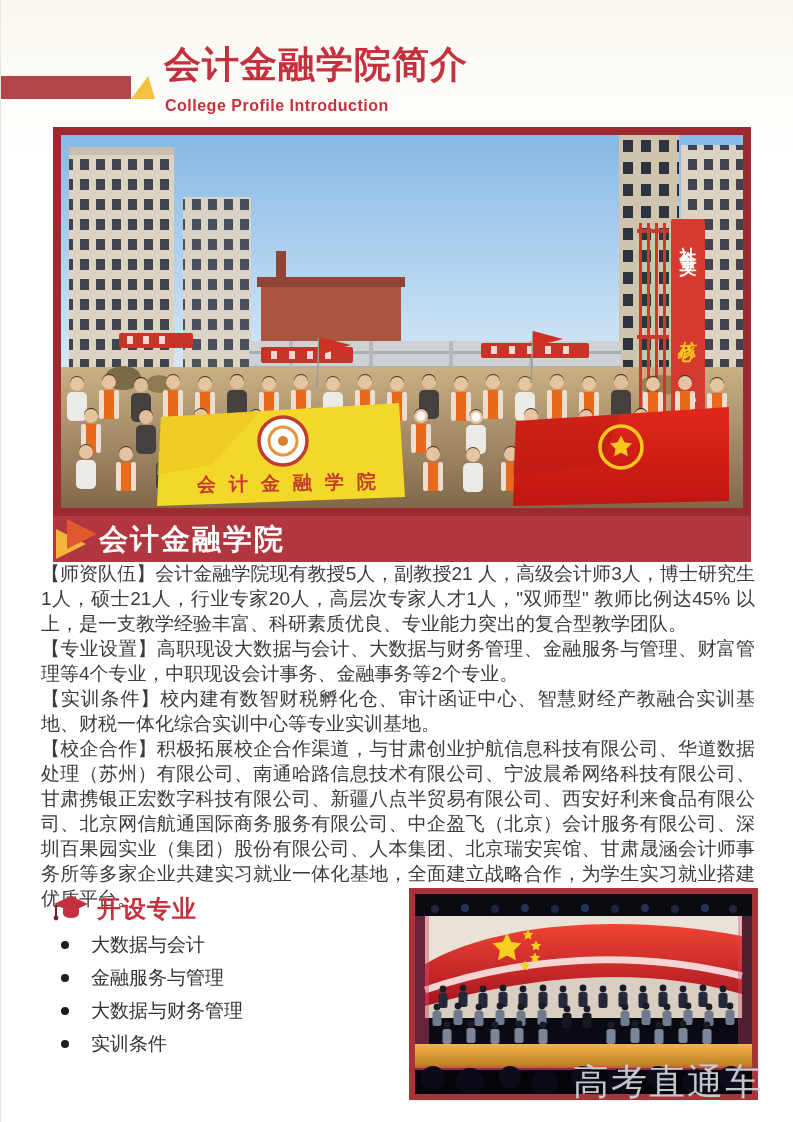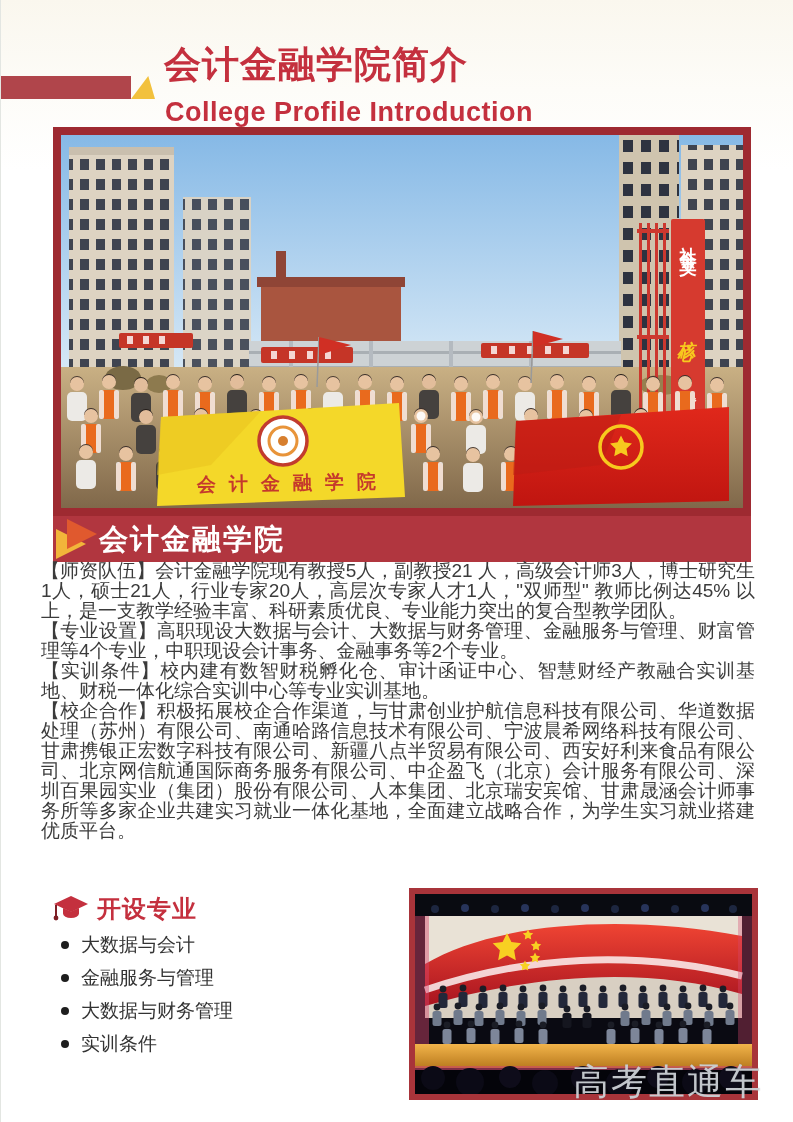--- a/index.html
+++ b/index.html
@@ -12,46 +12,46 @@
     position:relative; width:793px; height:1122px; overflow:hidden;
     background:linear-gradient(180deg,#faf7ee 0%,#fdfcf8 90px,#ffffff 170px);
     border-left:1px solid #e3e6e2;
   }
   
   .hbar { position:absolute; left:0; top:76px; width:130px; height:23px; background:#b0454b; }
   .htri { position:absolute; left:130px; top:76px; width:24px; height:23px; background:#f2c13d;
           clip-path:polygon(0 100%, 72% 0, 100% 100%); }
   .title { position:absolute; left:163px; top:40px; font-size:37px; font-weight:bold;
            color:#c4303e; letter-spacing:1px; white-space:nowrap; }
-  .subtitle { position:absolute; left:164px; top:97px; font-size:27px; font-weight:bold;
+  .subtitle { position:absolute; left:164px; top:97px; font-size:16px; font-weight:bold;
               color:#c4303e; letter-spacing:.5px; white-space:nowrap; }
   
   .main-photo { position:absolute; left:52px; top:127px; width:698px; height:389px;
                 border:8px solid #9e2a31; background:#bcd6ec; }
   .main-photo svg, .stage-photo svg { display:block; width:100%; height:100%; }
   
   .banner { position:absolute; left:52px; top:516px; width:698px; height:46px;
             background:#b1363f; }
   .banner-arrow { position:absolute; left:2px; top:0; width:48px; height:46px; }
   .arr-y { position:absolute; left:1px; top:13px; width:30px; height:30px; background:#f2b53a;
            clip-path:polygon(0 0,100% 50%,0 100%); }
   .arr-o { position:absolute; left:12px; top:3px; width:30px; height:30px; background:#e0592e;
            clip-path:polygon(0 0,100% 50%,0 100%); }
   .banner-label { position:absolute; left:46px; top:4px; font-size:29px; font-weight:bold;
                   color:#ffffff; letter-spacing:2px; white-space:nowrap; }
   
   .body-text { position:absolute; left:40px; top:561px; width:714px; color:#3b3b3b;
-               font-size:19px; line-height:20px; text-align:justify; }
+               font-size:19px; line-height:25px; text-align:justify; }
   .body-text p { margin:0; }
   
   .majors { position:absolute; left:52px; top:893px; width:330px; }
   .majors-header { display:flex; align-items:center; gap:8px; }
   .majors-title { font-size:24px; font-weight:bold; color:#c4303e; letter-spacing:1px; }
   .majors-list { list-style:none; margin-top:10px; }
-  .majors-list li { display:flex; align-items:center; gap:12px; height:20px; margin:0 0 13px 8px;
+  .majors-list li { display:flex; align-items:center; gap:22px; height:20px; margin:0 0 13px 8px;
                     font-size:19px; color:#333; }
   .bullet-dot { width:8px; height:8px; border-radius:50%; background:#1e1e1e; flex:0 0 8px; }
   
   .stage-photo { position:absolute; left:408px; top:888px; width:349px; height:212px;
                  border:6px solid #a8343a; background:#05050a; }
   
   .watermark { position:absolute; right:30px; top:1058px; font-size:36px; color:#ccd1d6;
                letter-spacing:2px; white-space:nowrap; opacity:.95; z-index:5;
                text-shadow:0 0 2px rgba(90,90,90,.25); }
 </style>

